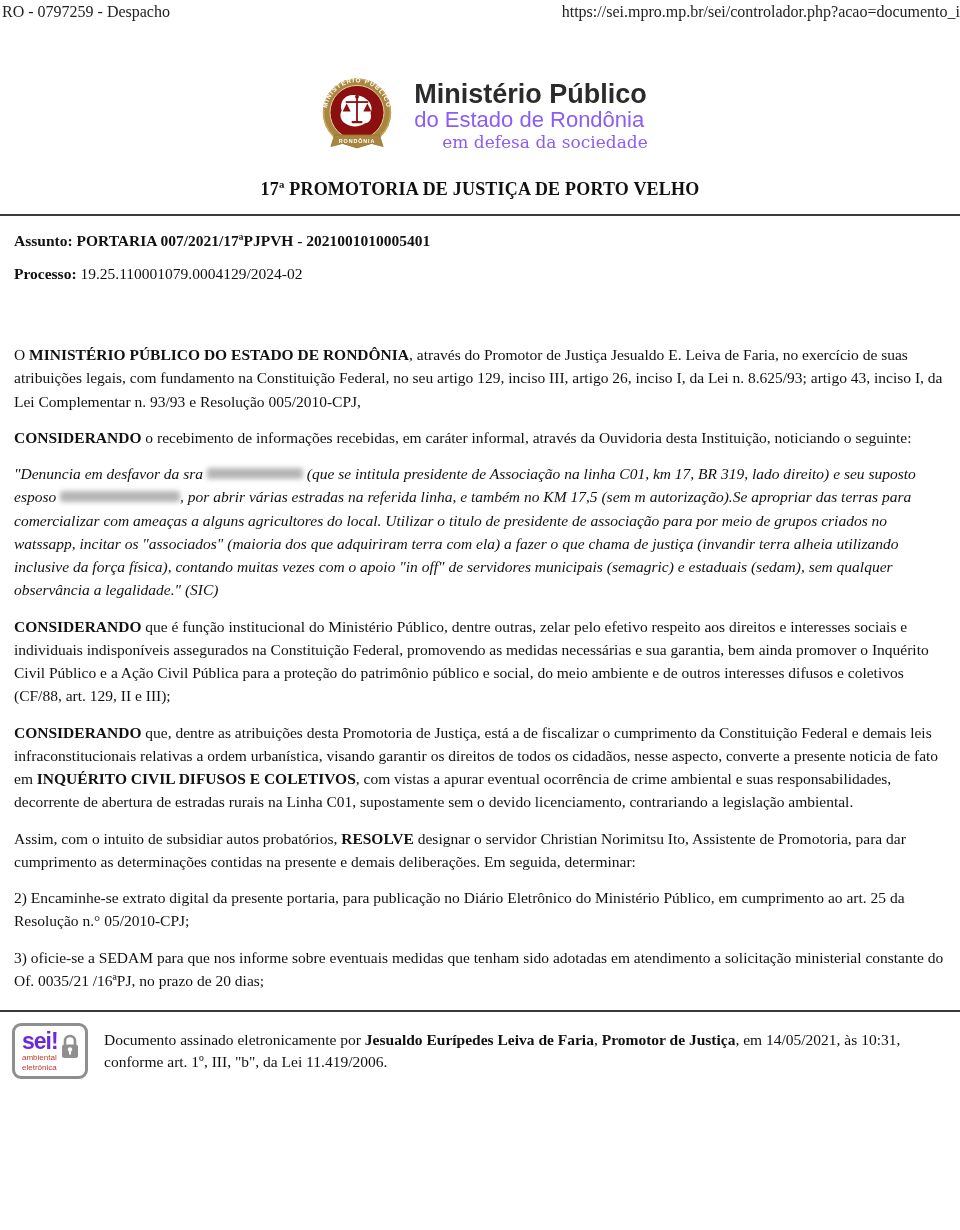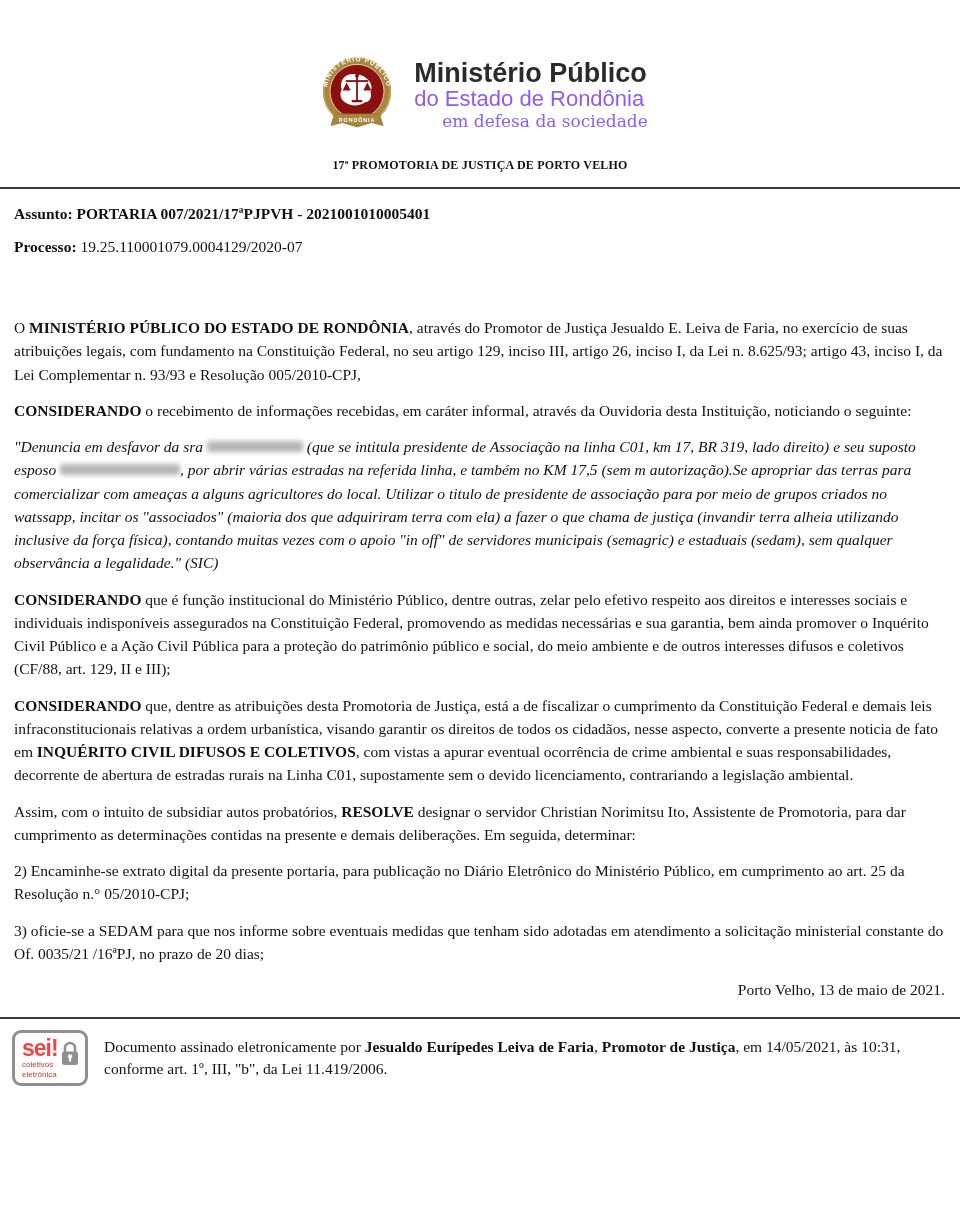--- a/index.html
+++ b/index.html
@@ -17,21 +17,21 @@
   }
   .print-header .url { overflow:hidden; max-width:470px; }
   
   .logo-block { margin-top:50px; display:flex; justify-content:center; align-items:center; gap:12px; }
   .seal { width:90px; height:90px; flex:0 0 auto; }
   .wordmark { text-align:left; }
   .wordmark .l1 { font-family:"Liberation Sans", sans-serif; font-weight:bold; font-size:27px; color:#2b2b2b; line-height:1.05; }
   .wordmark .l2 { font-family:"Liberation Sans", sans-serif; font-size:22px; color:#8b5cf6; line-height:1.1; }
   .wordmark .l3 { font-family:"DejaVu Serif", serif; font-size:17px; color:#8b5cf6; line-height:1.2; padding-left:28px; }
   
-  .doc-title { margin-top:18px; text-align:center; font-weight:bold; font-size:12px; letter-spacing:.2px; }
+  .doc-title { margin-top:18px; text-align:center; font-weight:bold; font-size:18px; letter-spacing:.2px; }
   .rule-title { border:none; border-top:2px solid #3c3c3c; margin-top:14px; }
   
   .meta { margin:16px 14px 0 14px; font-size:15.5px; }
   .meta .row { margin-bottom:15px; }
   .b { font-weight:bold; }
   
   .body-text { margin:60px 15px 0 14px; font-size:15.5px; line-height:1.5; }
   .body-text p { margin:0 0 13px 0; }
   .body-text p.quote { font-style:italic; }
   .redacted {
@@ -43,29 +43,33 @@
   .sig-section { margin-top:18px; border-top:2px solid #3a3a3a; }
   .sig-row { display:flex; align-items:center; gap:16px; padding:11px 12px 10px 12px; }
   .sig-text { font-size:15.5px; line-height:1.45; }
   
   .sei-box {
     position:relative; width:76px; height:56px; flex:0 0 auto;
     border:3px solid #8f8f8f; border-radius:9px; background:#fff;
     display:flex; align-items:center; padding-left:7px;
   }
   .sei-inner { line-height:1; }
-  .sei-word { font-family:"Liberation Sans", sans-serif; font-weight:bold; font-size:23px; color:#ef4444; letter-spacing:-1px; }
+  .sei-word { font-family:"Liberation Sans", sans-serif; font-weight:bold; font-size:23px; color:#6d28d9; letter-spacing:-1px; }
   .sei-sub { font-family:"Liberation Sans", sans-serif; font-size:8px; color:#c0392b; line-height:1.15; }
   .sei-lock { position:absolute; right:4px; top:7px; width:22px; height:30px; }
 </style>
 </head>
 <body>
 
 <div class="page">
 
+  <div class="print-header">
+    <span>RO - 0797259 - Despacho</span>
+    <span class="url">https://sei.mpro.mp.br/sei/controlador.php?acao=documento_i</span>
+  </div>
 
   <div class="logo-block">
     <svg class="seal" viewBox="0 0 100 100">
       <circle cx="50" cy="46" r="38" fill="#a8863e"></circle>
       <circle cx="50" cy="46" r="37" fill="none" stroke="#c7a95e" stroke-width="1.5"></circle>
       <circle cx="50" cy="46" r="30" fill="#8c1010" stroke="#e9dcb4" stroke-width="1"></circle>
       <defs>
         <path id="arcTop" d="M 16.5,46 A 33.5,33.5 0 1 1 83.5,46"></path>
       </defs>
       <text font-family="Liberation Sans, sans-serif" font-size="7" font-weight="bold" fill="#ffffff" letter-spacing="1.2">
@@ -96,43 +100,42 @@
   <div class="doc-title">17ª PROMOTORIA DE JUSTIÇA DE PORTO VELHO</div>
   <hr class="rule-title">
 
   <div class="meta">
     <div class="row">
       <span class="b">Assunto:</span>
       <span class="b">PORTARIA 007/2021/17ªPJPVH - 2021001010005401</span>
     </div>
     <div class="row">
       <span class="b">Processo:</span>
-      <span>19.25.110001079.0004129/2020-07</span>
+      <span>19.25.110001079.0004129/2024-02</span>
     </div>
   </div>
 
   <div class="body-text">
     <p><span>O </span><span class="b">MINISTÉRIO PÚBLICO DO ESTADO DE RONDÔNIA</span><span>, através do Promotor de Justiça Jesualdo E. Leiva de Faria, no exercício de suas atribuições legais, com fundamento na Constituição Federal, no seu artigo 129, inciso III, artigo 26, inciso I, da Lei n. 8.625/93; artigo 43, inciso I, da Lei Complementar n. 93/93 e Resolução 005/2010-CPJ,</span></p>
     <p><span class="b">CONSIDERANDO</span><span> o recebimento de informações recebidas, em caráter informal, através da Ouvidoria desta Instituição, noticiando o seguinte:</span></p>
     <p class="quote"><span>"Denuncia em desfavor da sra </span><span class="redacted" style="width: 96px;"></span><span> (que se intitula presidente de Associação na linha C01, km 17, BR 319, lado direito) e seu suposto esposo </span><span class="redacted" style="width: 120px;"></span><span>, por abrir várias estradas na referida linha, e também no KM 17,5 (sem m autorização).Se apropriar das terras para comercializar com ameaças a alguns agricultores do local. Utilizar o titulo de presidente de associação para por meio de grupos criados no watssapp, incitar os "associados" (maioria dos que adquiriram terra com ela) a fazer o que chama de justiça (invandir terra alheia utilizando inclusive da força física), contando muitas vezes com o apoio "in off" de servidores municipais (semagric) e estaduais (sedam), sem qualquer observância a legalidade." (SIC)</span></p>
     <p><span class="b">CONSIDERANDO</span><span> que é função institucional do Ministério Público, dentre outras, zelar pelo efetivo respeito aos direitos e interesses sociais e individuais indisponíveis assegurados na Constituição Federal, promovendo as medidas necessárias e sua garantia, bem ainda promover o Inquérito Civil Público e a Ação Civil Pública para a proteção do patrimônio público e social, do meio ambiente e de outros interesses difusos e coletivos (CF/88, art. 129, II e III);</span></p>
     <p><span class="b">CONSIDERANDO</span><span> que, dentre as atribuições desta Promotoria de Justiça, está a de fiscalizar o cumprimento da Constituição Federal e demais leis infraconstitucionais relativas a ordem urbanística, visando garantir os direitos de todos os cidadãos, nesse aspecto, converte a presente noticia de fato em </span><span class="b">INQUÉRITO CIVIL DIFUSOS E COLETIVOS</span><span>, com vistas a apurar eventual ocorrência de crime ambiental e suas responsabilidades, decorrente de abertura de estradas rurais na Linha C01, supostamente sem o devido licenciamento, contrariando a legislação ambiental.</span></p>
     <p><span>Assim, com o intuito de subsidiar autos probatórios, </span><span class="b">RESOLVE</span><span> designar o servidor Christian Norimitsu Ito, Assistente de Promotoria, para dar cumprimento as determinações contidas na presente e demais deliberações. Em seguida, determinar:</span></p>
     <p><span>2) Encaminhe-se extrato digital da presente portaria, para publicação no Diário Eletrônico do Ministério Público, em cumprimento ao art. 25 da Resolução n.° 05/2010-CPJ;</span></p>
     <p><span>3) oficie-se a SEDAM para que nos informe sobre eventuais medidas que tenham sido adotadas em atendimento a solicitação ministerial constante do Of. 0035/21 /16ªPJ, no prazo de 20 dias;</span></p>
   </div>
 
-  <div class="date-line">Porto Velho, 13 de maio de 2021.</div>
 
   <div class="sig-section">
     <div class="sig-row">
       <div class="sei-box">
         <div class="sei-inner">
           <div class="sei-word">sei!</div>
-          <div class="sei-sub">coletivos</div>
+          <div class="sei-sub">ambiental</div>
           <div class="sei-sub">eletrônica</div>
         </div>
         <svg class="sei-lock" viewBox="0 0 22 30">
           <path d="M6 12 V8 a5 5 0 0 1 10 0 V12" fill="none" stroke="#8f8f8f" stroke-width="2.6"></path>
           <rect x="3" y="11.5" width="16" height="13.5" rx="2.5" fill="#8f8f8f"></rect>
           <circle cx="11" cy="16.5" r="2.2" fill="#ffffff"></circle>
           <rect x="10" y="17" width="2" height="4.5" fill="#ffffff"></rect>
         </svg>
       </div>
       <div class="sig-text"><span>Documento assinado eletronicamente por </span><span class="b">Jesualdo Eurípedes Leiva de Faria</span><span>, </span><span class="b">Promotor de Justiça</span><span>, em 14/05/2021, às 10:31, conforme art. 1º, III, "b", da Lei 11.419/2006.</span></div>

